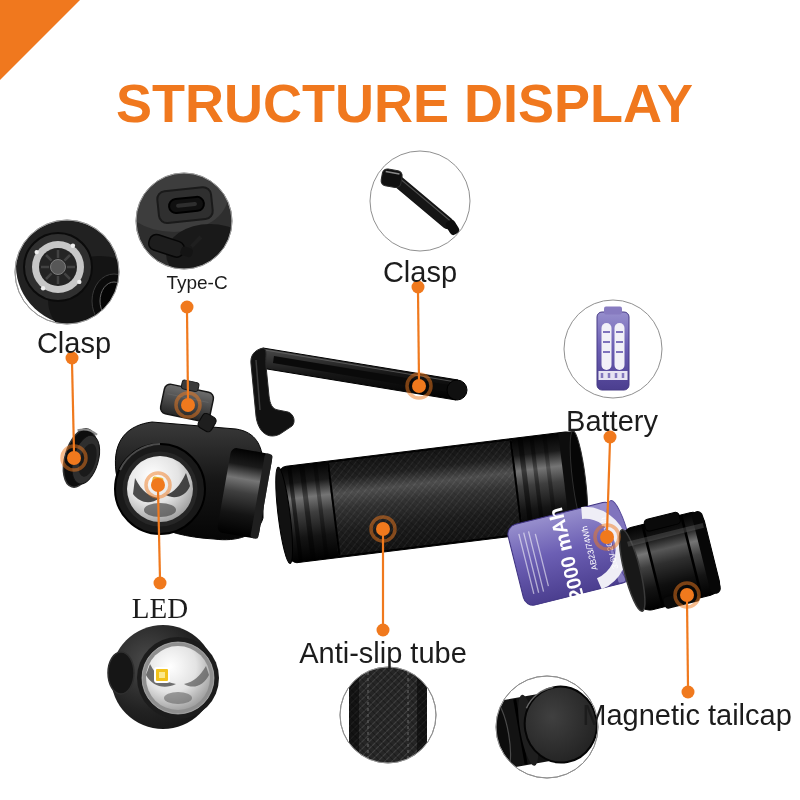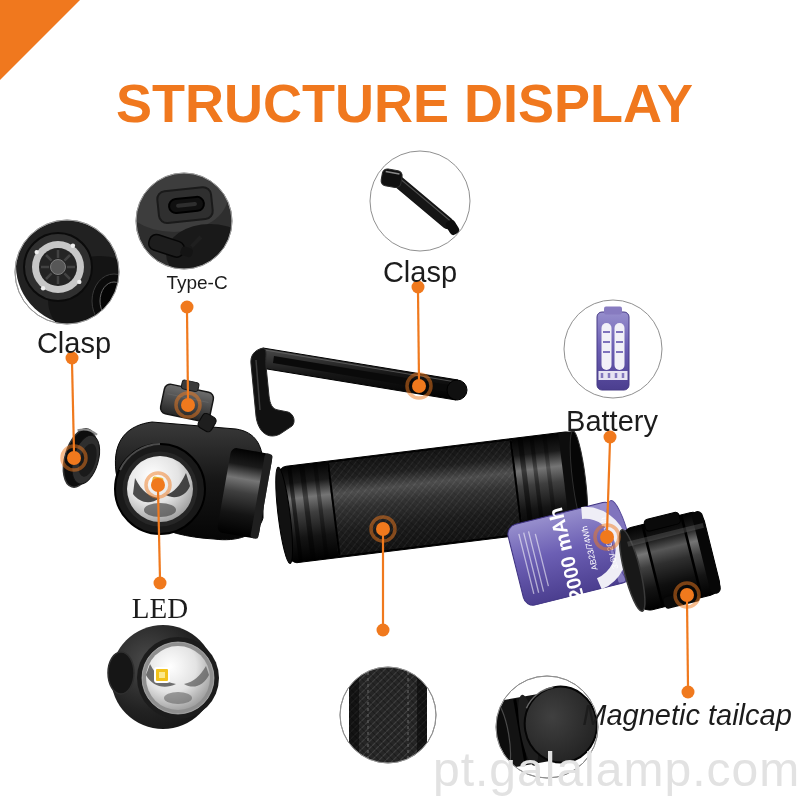--- a/index.html
+++ b/index.html
@@ -340,16 +340,16 @@
         <circle cx="687" cy="595" r="7" fill="#F0791D"></circle>
       </g>
     </g>
   </svg>
 
   <div class="part-label" style="left:74px;top:327px;">Clasp</div>
   <div class="part-label big" style="left:197px;top:272px;">Type-C</div>
   <div class="part-label" style="left:420px;top:256px;">Clasp</div>
   <div class="part-label" style="left:612px;top:405px;">Battery</div>
   <div class="part-label" style="left:160px;top:592px;font-family:Liberation Serif, serif;">LED</div>
-  <div class="part-label" style="left:687px;top:699px;font-style:italic;">Magnetic tailcap</div>
-
-  <div class="watermark">pt.galalamp.com</div>
+  <div class="part-label" style="left:383px;top:637px;">Anti-slip tube</div>
+  <div class="part-label" style="left:687px;top:699px;">Magnetic tailcap</div>
+
 </div>
 
 </body></html>

